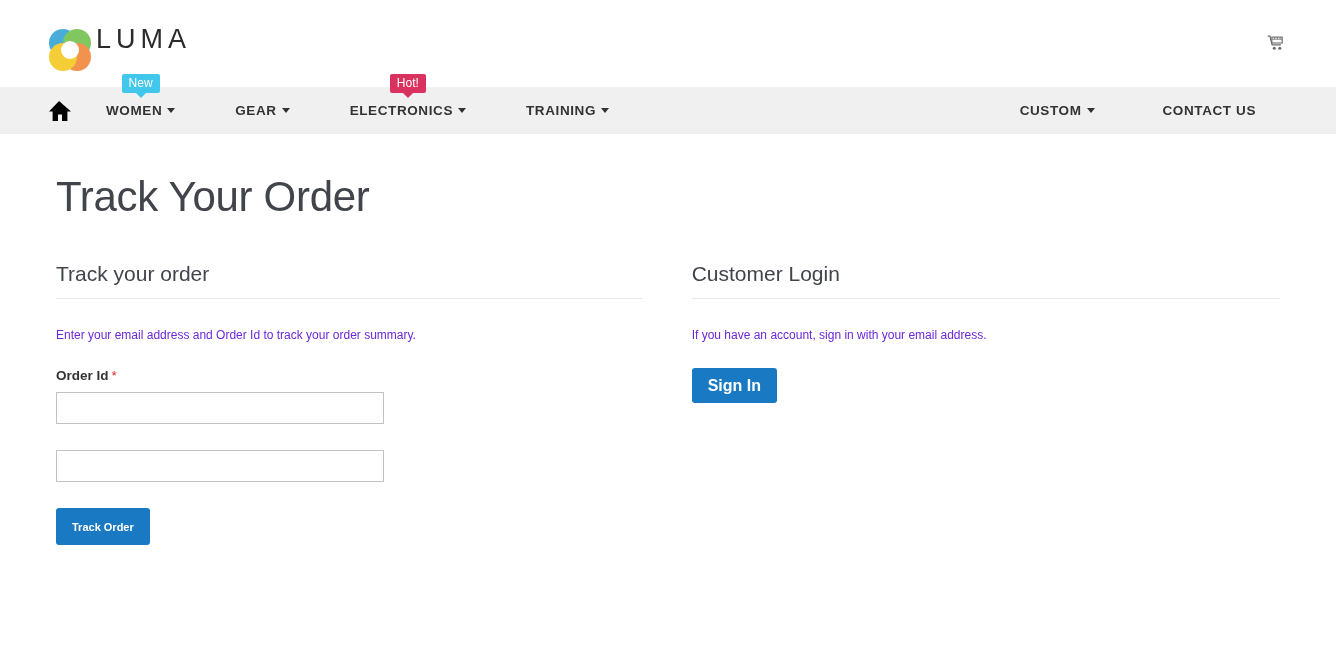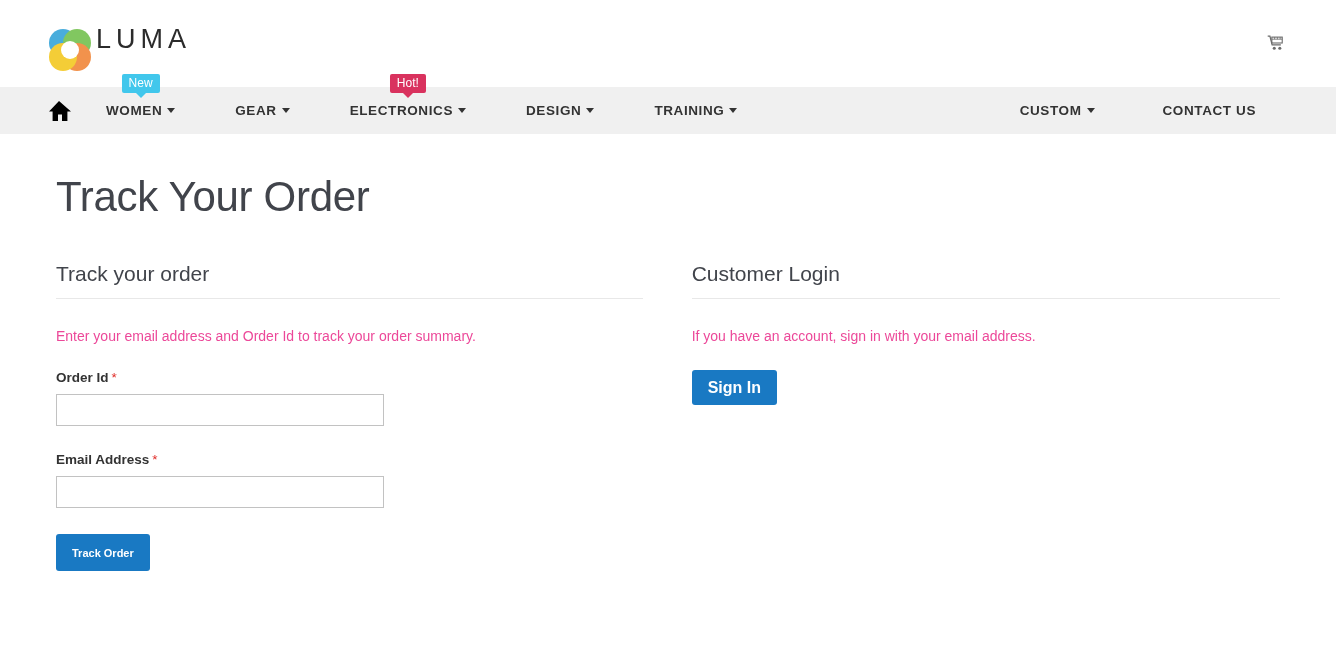--- a/index.html
+++ b/index.html
@@ -150,22 +150,22 @@
     color: #41444b;
     margin: 0 0 12px 0;
   }
   .rule {
     height: 1px;
     background: #e8e8e8;
     border: 0;
     margin: 0 0 29px 0;
   }
   .section-desc {
-    font-size: 14px;
-    color: #ec4899;
+    font-size: 12px;
+    color: #6d28d9;
     margin: 0 0 26px 0;
   }
   .field-label {
     font-size: 13.5px;
     font-weight: bold;
     color: #333333;
     margin-bottom: 9px;
     display: block;
   }
   .req { color: #e02b27; font-weight: normal; margin-left: 3px; }
@@ -253,24 +253,20 @@
       <span class="caret"></span>
     </div>
 
     <div class="nav-item">
       <span class="badge badge-hot"><span>Hot!</span></span>
       <span>ELECTRONICS</span>
       <span class="caret"></span>
     </div>
 
 
-    <div class="nav-item">
-      <span>DESIGN</span>
-      <span class="caret"></span>
-    </div>
 
     <div class="nav-item">
       <span>TRAINING</span>
       <span class="caret"></span>
     </div>
   </div>
 
   <div class="nav-right">
     <div class="nav-item">
       <span>CUSTOM</span>
@@ -292,23 +288,20 @@
     <div class="col-left">
       <h2 class="section-title">Track your order</h2>
       <hr class="rule">
       <p class="section-desc">Enter your email address and Order Id to track your order summary.</p>
 
       <label class="field-label">
         <span>Order Id</span><span class="req">*</span>
       </label>
       <input class="text-input" type="text" value="" style="">
 
-      <label class="field-label">
-        <span>Email Address</span><span class="req">*</span>
-      </label>
       <input class="text-input" type="text" value="" style="">
 
       <button class="btn-primary">Track Order</button>
     </div>
 
     <div class="col-spacer"></div>
 
     <div class="col-right">
       <h2 class="section-title">Customer Login</h2>
       <hr class="rule">

